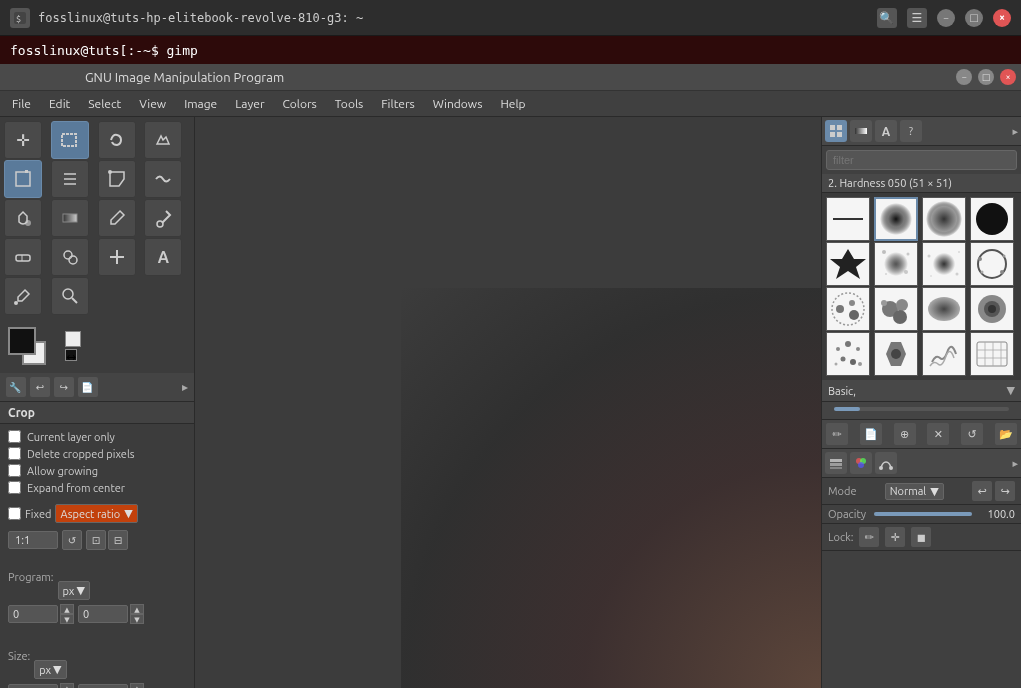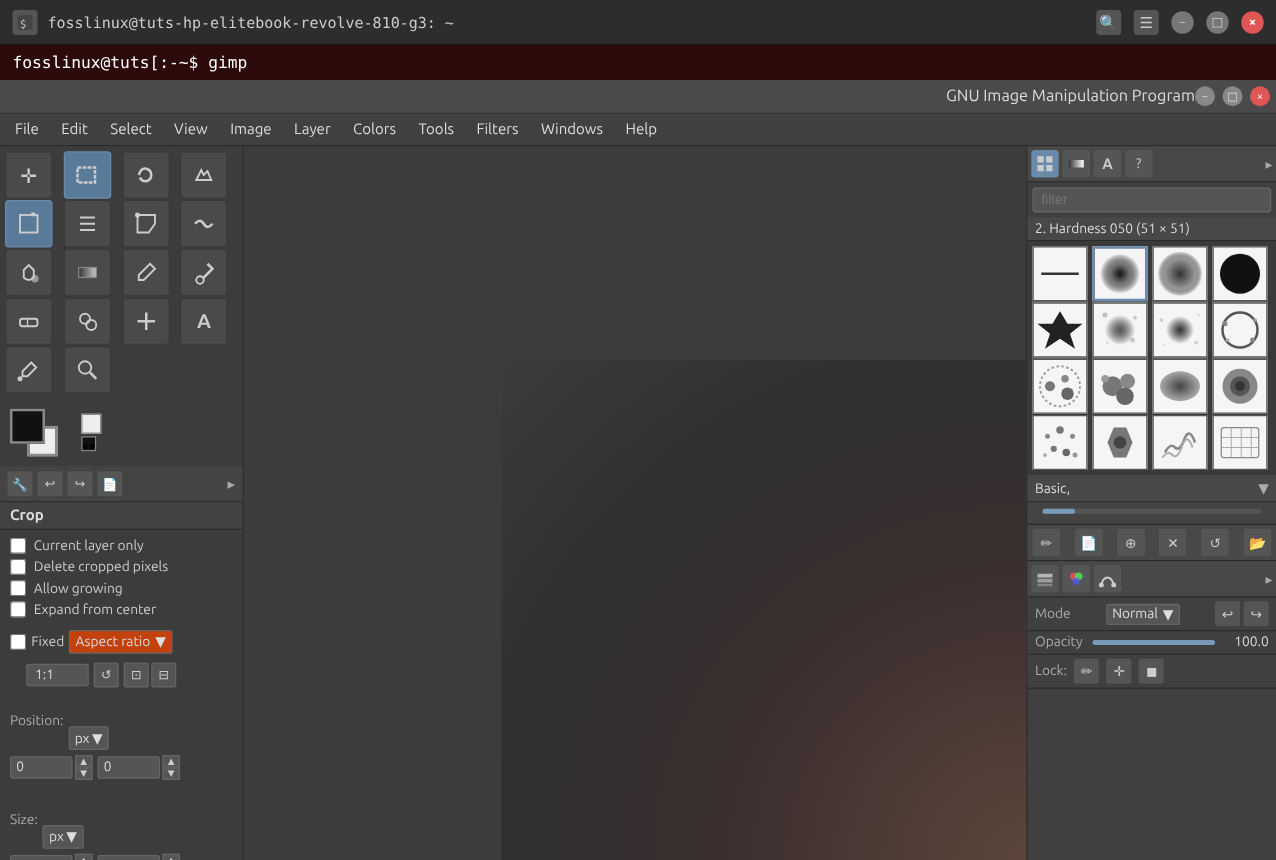--- a/index.html
+++ b/index.html
@@ -49,21 +49,21 @@
       background: #4a4a4a;
       color: #ddd;
       text-align: center;
       padding: 5px;
       font-size: 13px;
       display: flex;
       align-items: center;
       justify-content: space-between;
       border-bottom: 1px solid #333;
     }
-    .gimp-title-center { flex: 1; text-align: right; }
+    .gimp-title-center { flex: 1; text-align: left; }
     .gimp-title-btns { display: flex; gap: 6px; }
     .gtb { width: 16px; height: 16px; border-radius: 50%; cursor: pointer; display: flex; align-items: center; justify-content: center; font-size: 9px; }
     .gtb.min { background: #888; }
     .gtb.max { background: #888; }
     .gtb.close { background: #e05555; color: white; }
 
     
     .menu-bar {
       background: #404040;
       display: flex;
@@ -729,34 +729,34 @@
 
       <div class="fixed-aspect-row" style="padding: 2px 8px;">
         <input type="checkbox" style="">
         <span class="fixed-label">Fixed</span>
         <div class="aspect-dropdown">
           <span>Aspect ratio</span>
           <span>▼</span>
         </div>
       </div>
 
-      <div class="ratio-row" style="padding: 3px 8px; margin-left: 13px;">
+      <div class="ratio-row" style="padding: 3px 8px;">
         <div class="ratio-value">
           <span>1:1</span>
         </div>
         <div class="ratio-btn">↺</div>
         <div class="ratio-icons">
           <div class="ratio-btn">⊡</div>
           <div class="ratio-btn">⊟</div>
         </div>
       </div>
 
       <div class="pos-size-section">
         <div class="pos-size-row">
-          <span class="pos-size-label">Position:</span>
+          <span class="pos-size-label">Program:</span>
           <div class="ps-unit">
             <span>px</span>
             <span>▼</span>
           </div>
         </div>
         <div class="pos-size-row">
           <div class="ps-input-group">
             <div class="ps-input">
               <span>0</span>
             </div>

